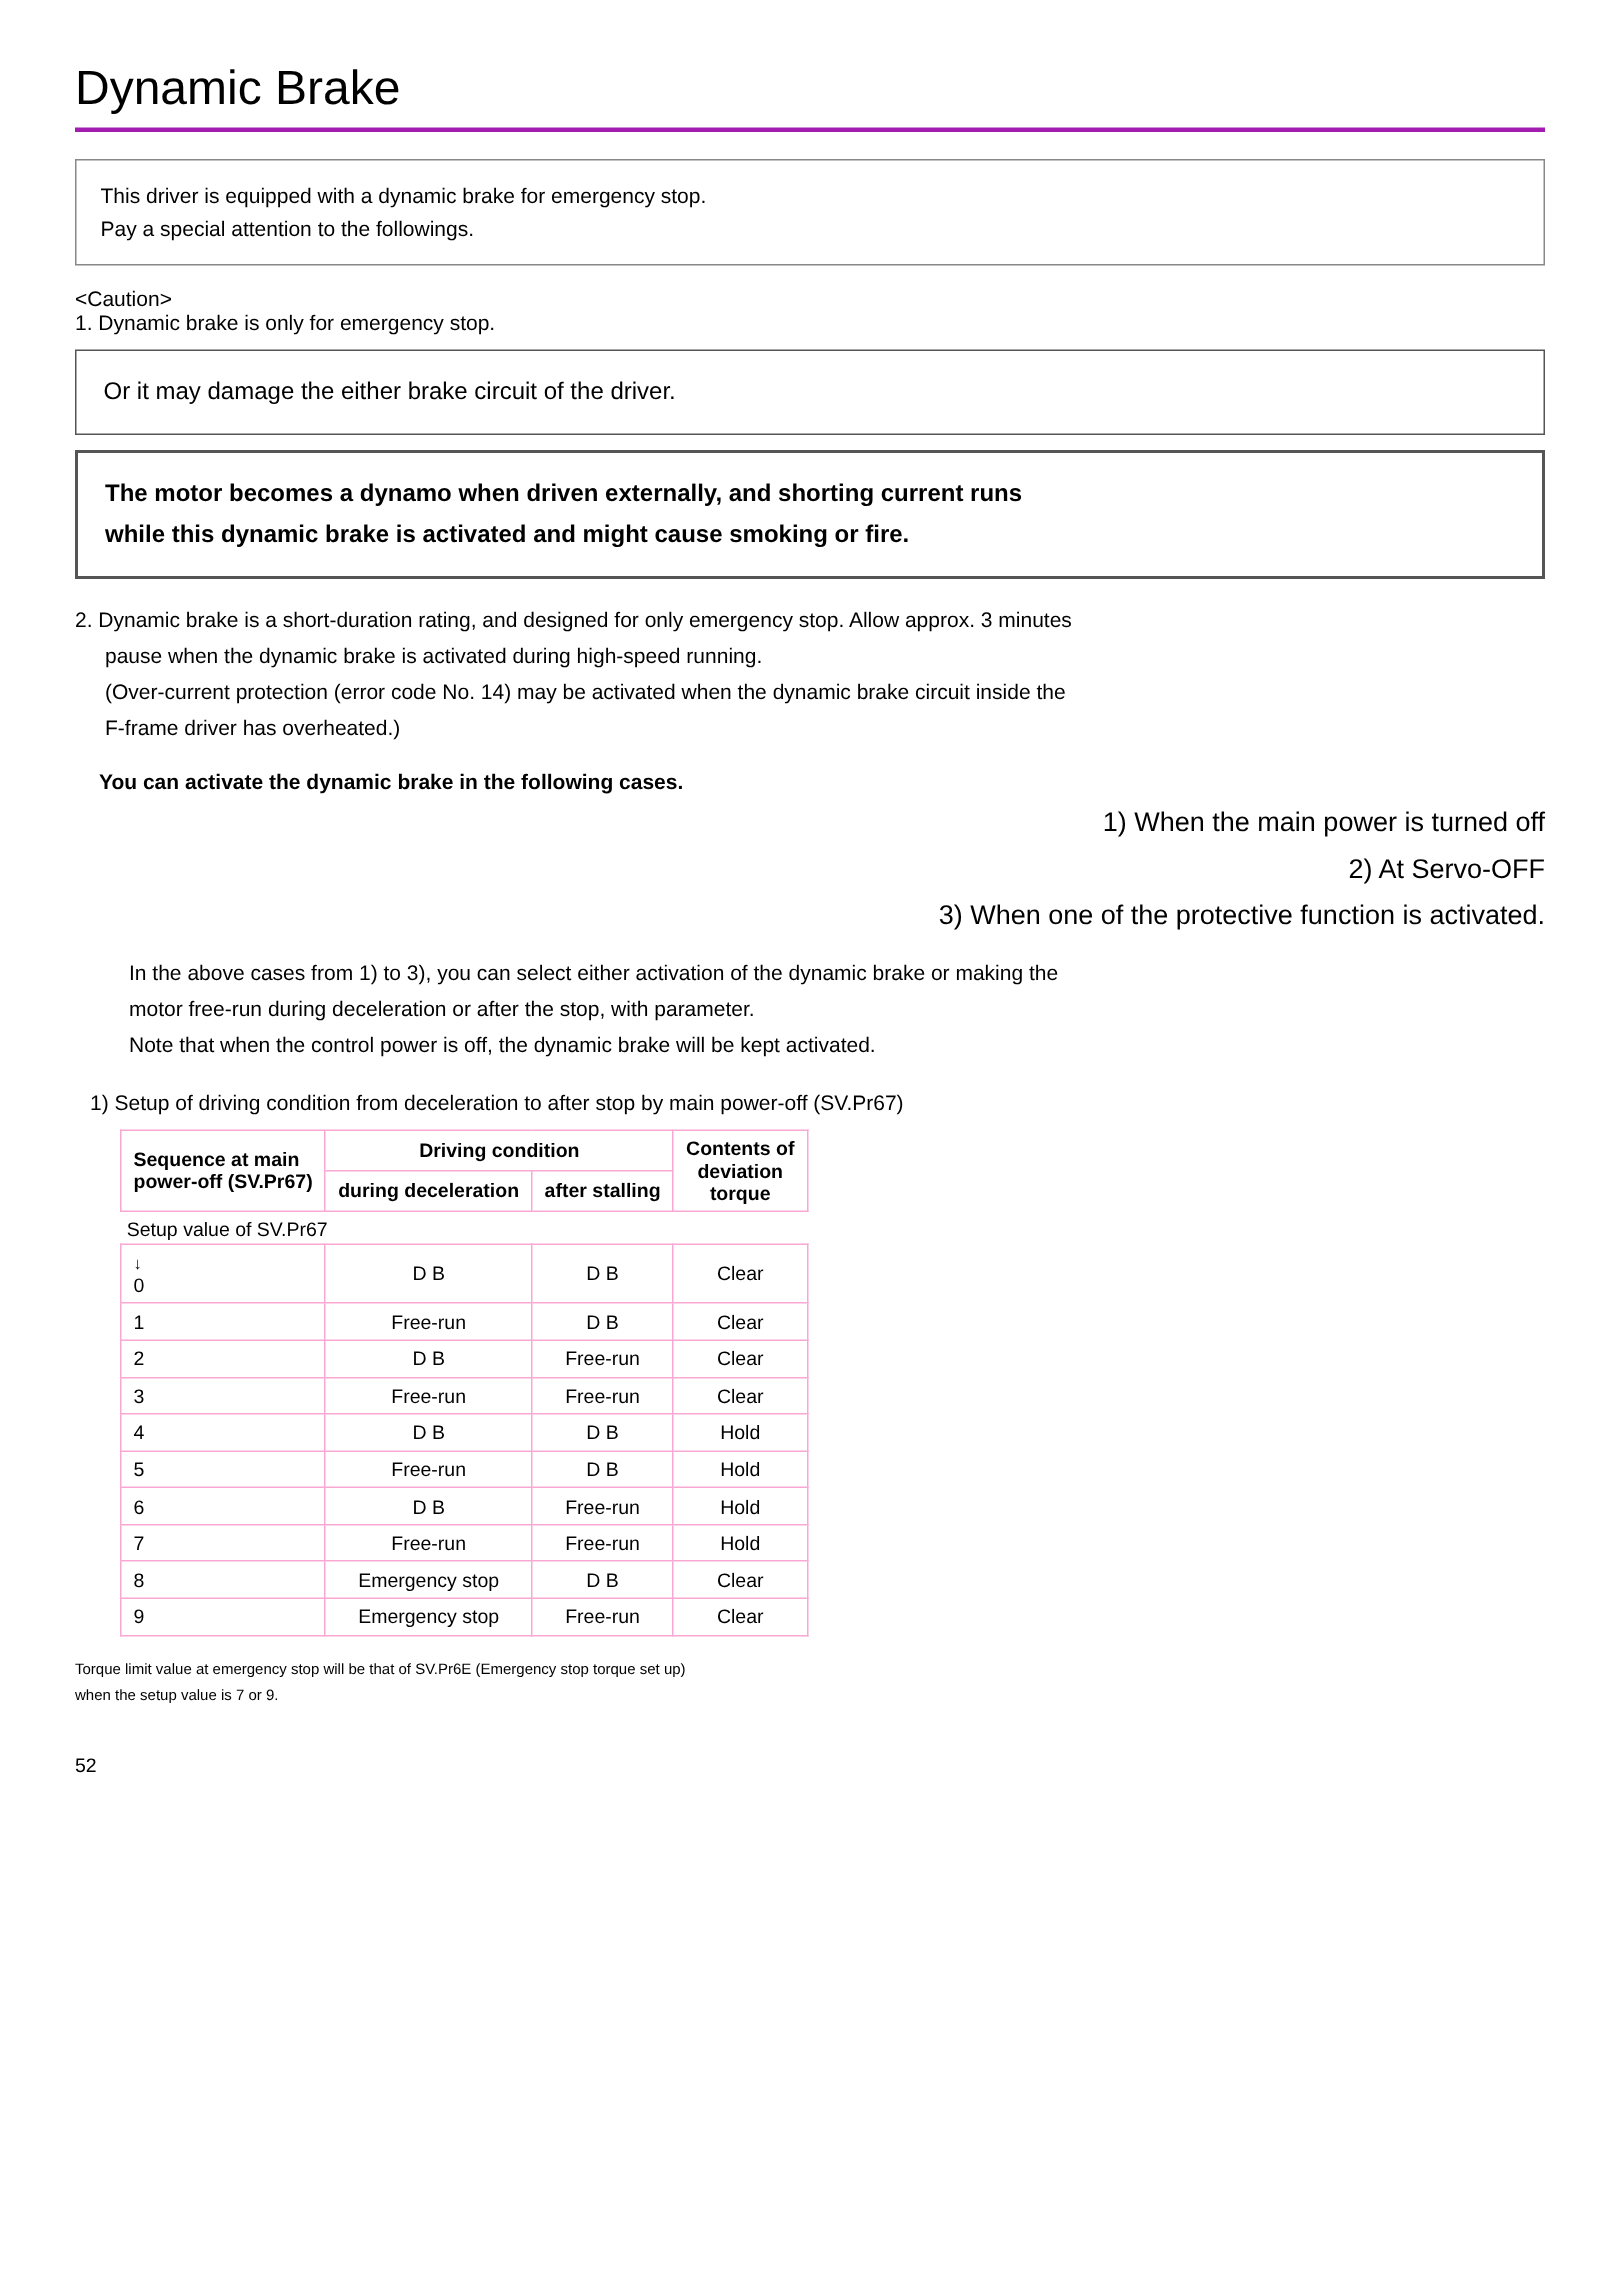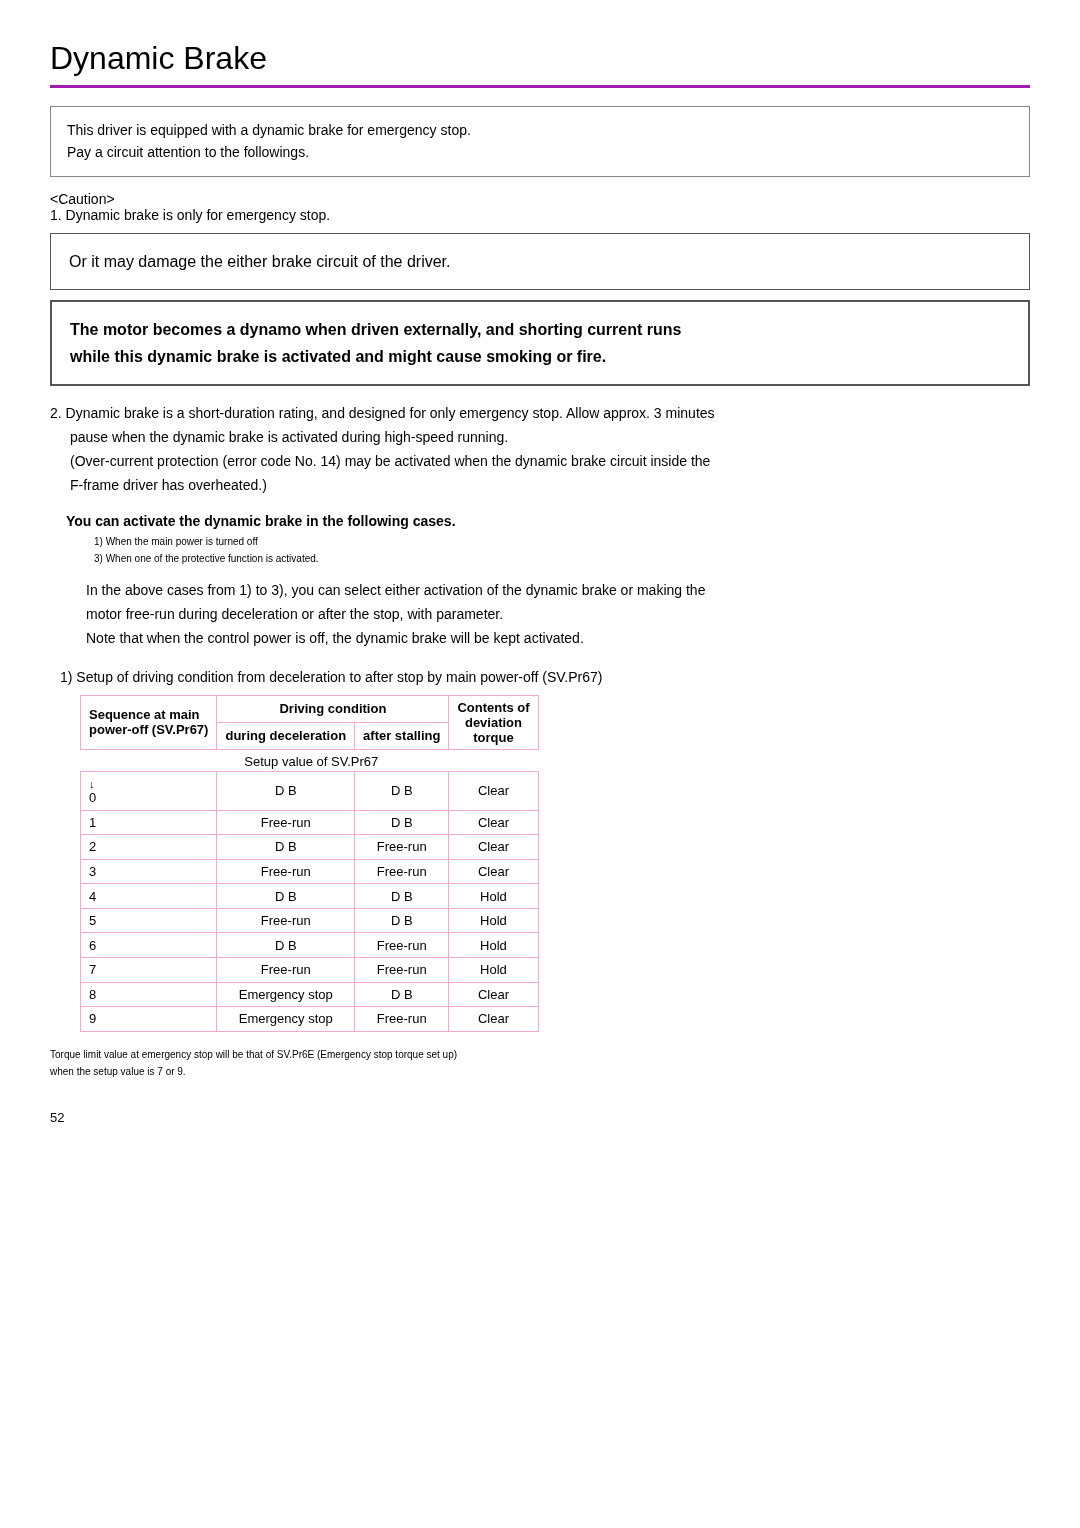--- a/index.html
+++ b/index.html
@@ -48,22 +48,23 @@
     .numbered-section {
       margin-bottom: 10px;
       font-size: 14px;
       line-height: 1.7;
     }
     .numbered-section .indent {
       margin-left: 20px;
     }
     .list-item {
       margin-left: 28px;
-      font-size: 10px;
-      line-height: 1.7;
+      font-size: 18px;
+      line-height: 1.7;
+      text-align: right;
     }
     .table-section {
       margin-top: 18px;
       margin-left: 10px;
     }
     .table-title {
       font-size: 14px;
       margin-bottom: 10px;
     }
     .diagram-container {
@@ -113,21 +114,21 @@
       font-size: 13px;
     }
   </style>
 </head>
 <body>
 
 <h1>Dynamic Brake</h1>
 
 <div class="info-box">
   <div>This driver is equipped with a dynamic brake for emergency stop.</div>
-  <div>Pay a circuit attention to the followings.</div>
+  <div>Pay a special attention to the followings.</div>
 </div>
 
 <div class="caution-section">
   <div>&lt;Caution&gt;</div>
   <div>1. Dynamic brake is only for emergency stop.</div>
 </div>
 
 <div class="warning-box-medium">
   <div>Or it may damage the either brake circuit of the driver.</div>
 </div>
@@ -140,20 +141,21 @@
 <div class="numbered-section">
   <div>2. Dynamic brake is a short-duration rating, and designed for only emergency stop. Allow approx. 3 minutes</div>
   <div class="indent">pause when the dynamic brake is activated during high-speed running.</div>
   <div class="indent">(Over-current protection (error code No. 14) may be activated when the dynamic brake circuit inside the</div>
   <div class="indent">F-frame driver has overheated.)</div>
 </div>
 
 <div style="margin-top:12px; margin-left:16px;">
   <div style="font-size:14px; line-height:1.7;font-weight:bold;">You can activate the dynamic brake in the following cases.</div>
   <div class="list-item">1) When the main power is turned off</div>
+  <div class="list-item">2) At Servo-OFF</div>
   <div class="list-item">3) When one of the protective function is activated.</div>
 </div>
 
 <div style="margin-top:12px; margin-left:36px;">
   <div style="font-size:14px;line-height:1.7;">In the above cases from 1) to 3), you can select either activation of the dynamic brake or making the</div>
   <div style="font-size:14px;line-height:1.7;">motor free-run during deceleration or after the stop, with parameter.</div>
   <div style="font-size:14px;line-height:1.7;">Note that when the control power is off, the dynamic brake will be kept activated.</div>
 </div>
 
 <div class="table-section">
@@ -183,21 +185,21 @@
         <tr>
           <th class="driving-header">
             <span>during deceleration</span>
           </th>
           <th class="driving-header">
             <span>after stalling</span>
           </th>
         </tr>
 
         <tr>
-          <td colspan="4" style="border:none; text-align:center; font-size:13px; padding: 4px 0 2px 4px;">
+          <td colspan="4" style="border:none; text-align:left; font-size:13px; padding: 4px 0 2px 4px;">
             <span>Setup value of SV.Pr67</span>
           </td>
         </tr>
       </thead>
       <tbody id="table-body">
       <tr>
             <td style="text-align: left; padding-left: 8px; font-size: 13px;"><span style="display:inline-flex;flex-direction:column;align-items:flex-start;">
                 <span style="font-size:11px;">↓</span>
                 <span>0</span>
               </span></td>

